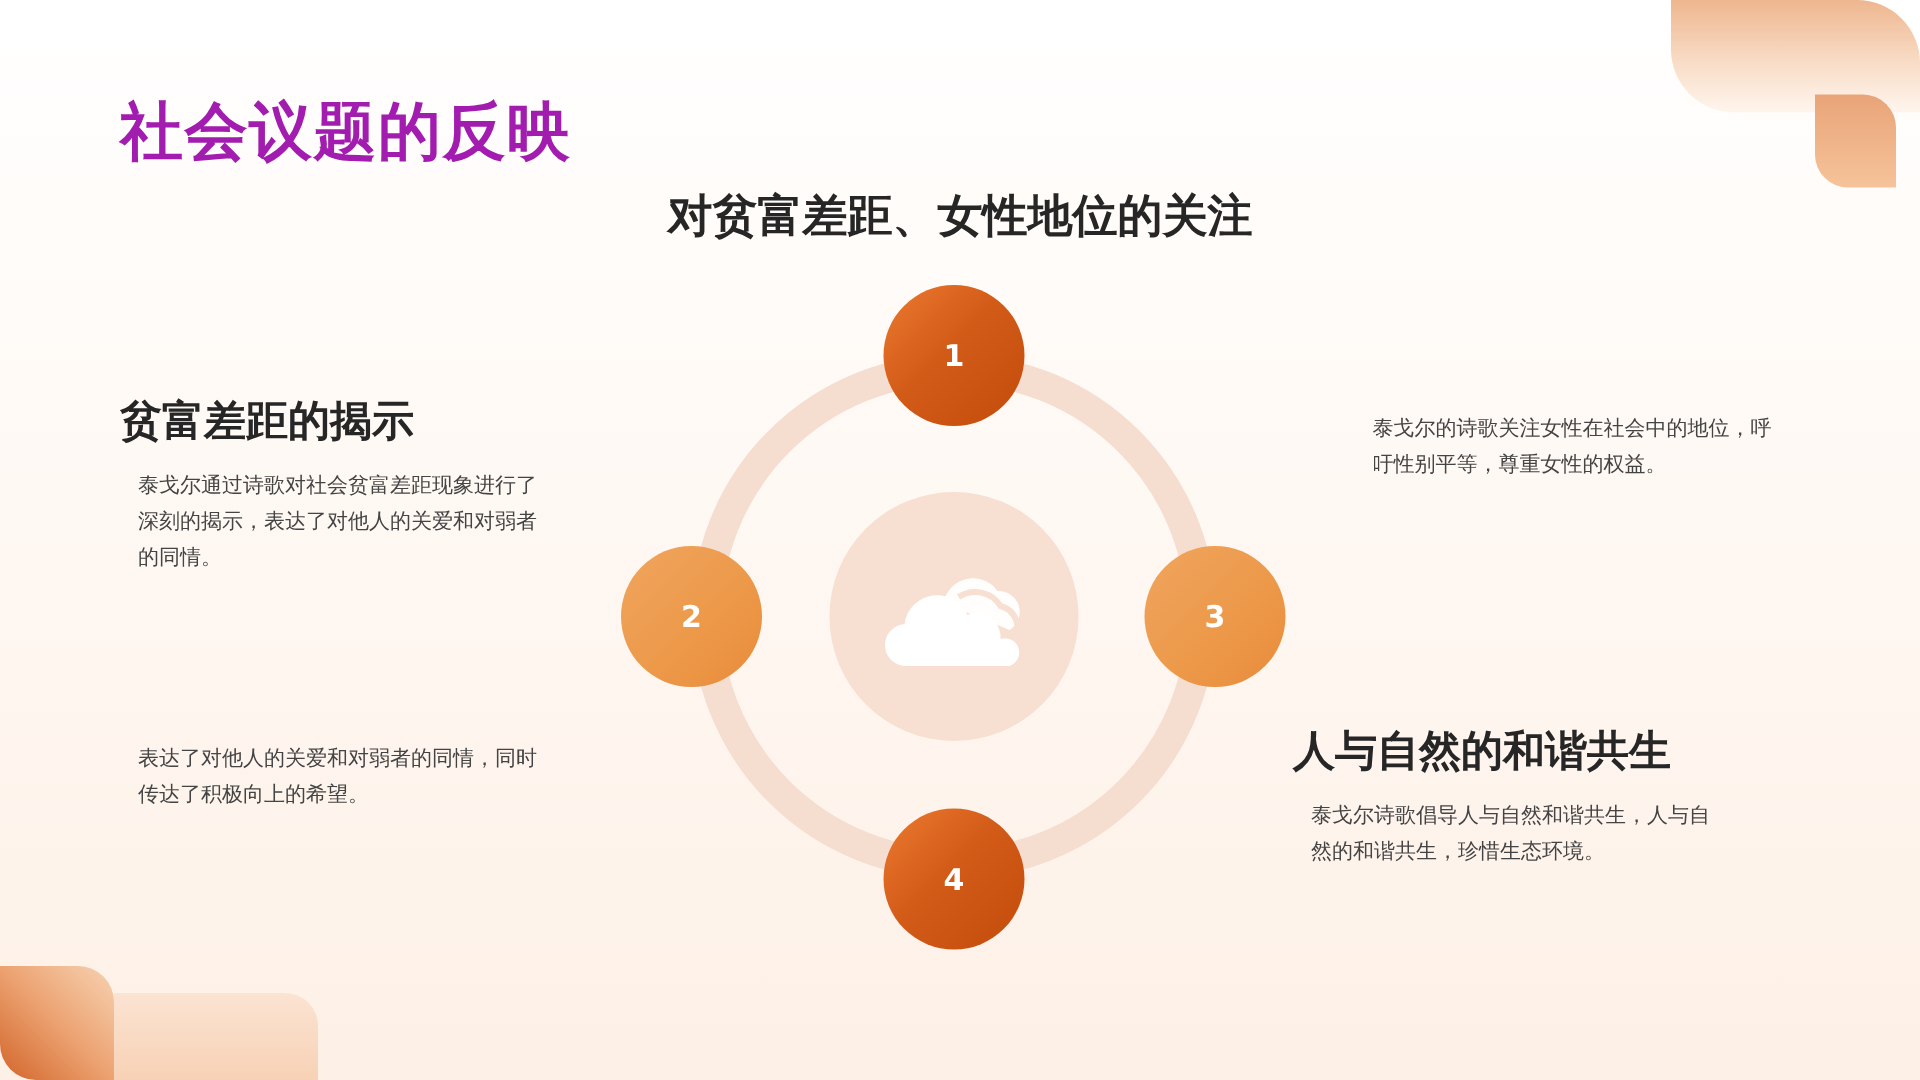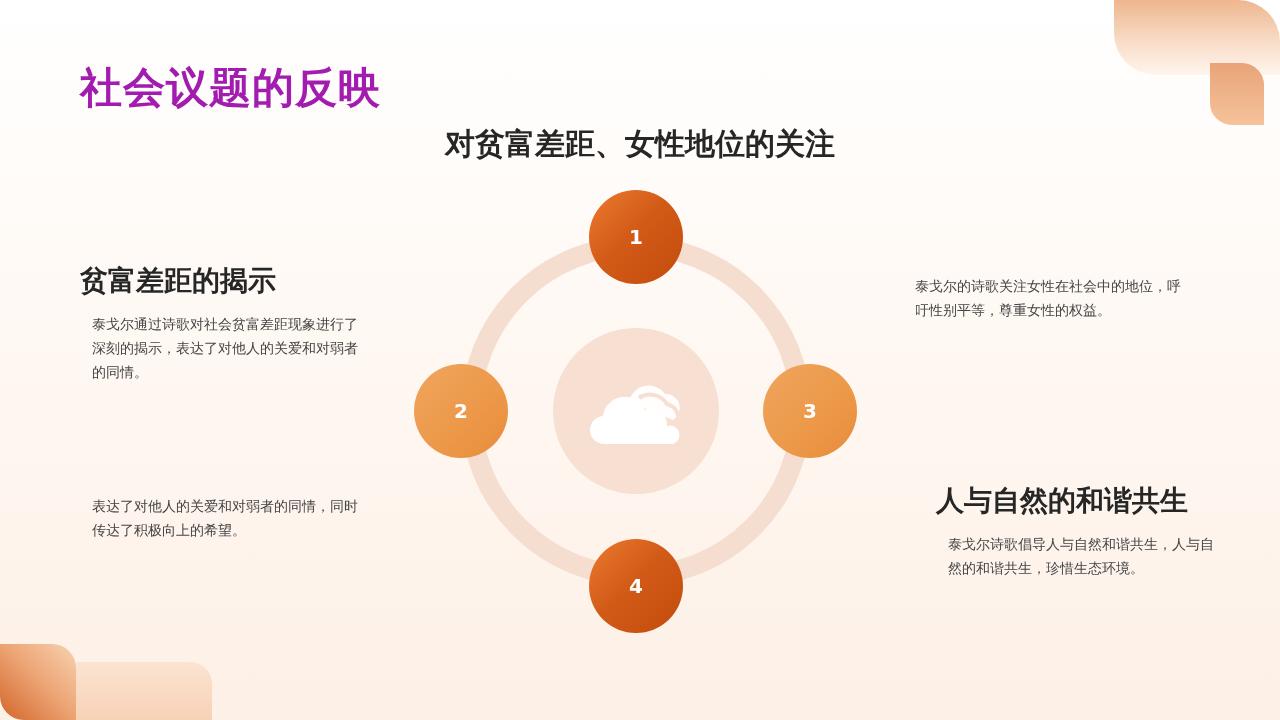--- a/index.html
+++ b/index.html
@@ -67,16 +67,16 @@
 <div class="block" style="left:80px;top:262px;">
   <h3>贫富差距的揭示</h3>
   <p>泰戈尔通过诗歌对社会贫富差距现象进行了深刻的揭示，表达了对他人的关爱和对弱者的同情。</p>
 </div>
 <div class="block" style="left:903px;top:262px;">
   <p>泰戈尔的诗歌关注女性在社会中的地位，呼吁性别平等，尊重女性的权益。</p>
 </div>
 <div class="block" style="left:80px;top:482px;">
   <p>表达了对他人的关爱和对弱者的同情，同时传达了积极向上的希望。</p>
 </div>
-<div class="block" style="left:936px;top:482px;">
+<div class="block" style="left:862px;top:482px;">
   <h3>人与自然的和谐共生</h3>
   <p>泰戈尔诗歌倡导人与自然和谐共生，人与自然的和谐共生，珍惜生态环境。</p>
 </div>
 
 </body></html>

